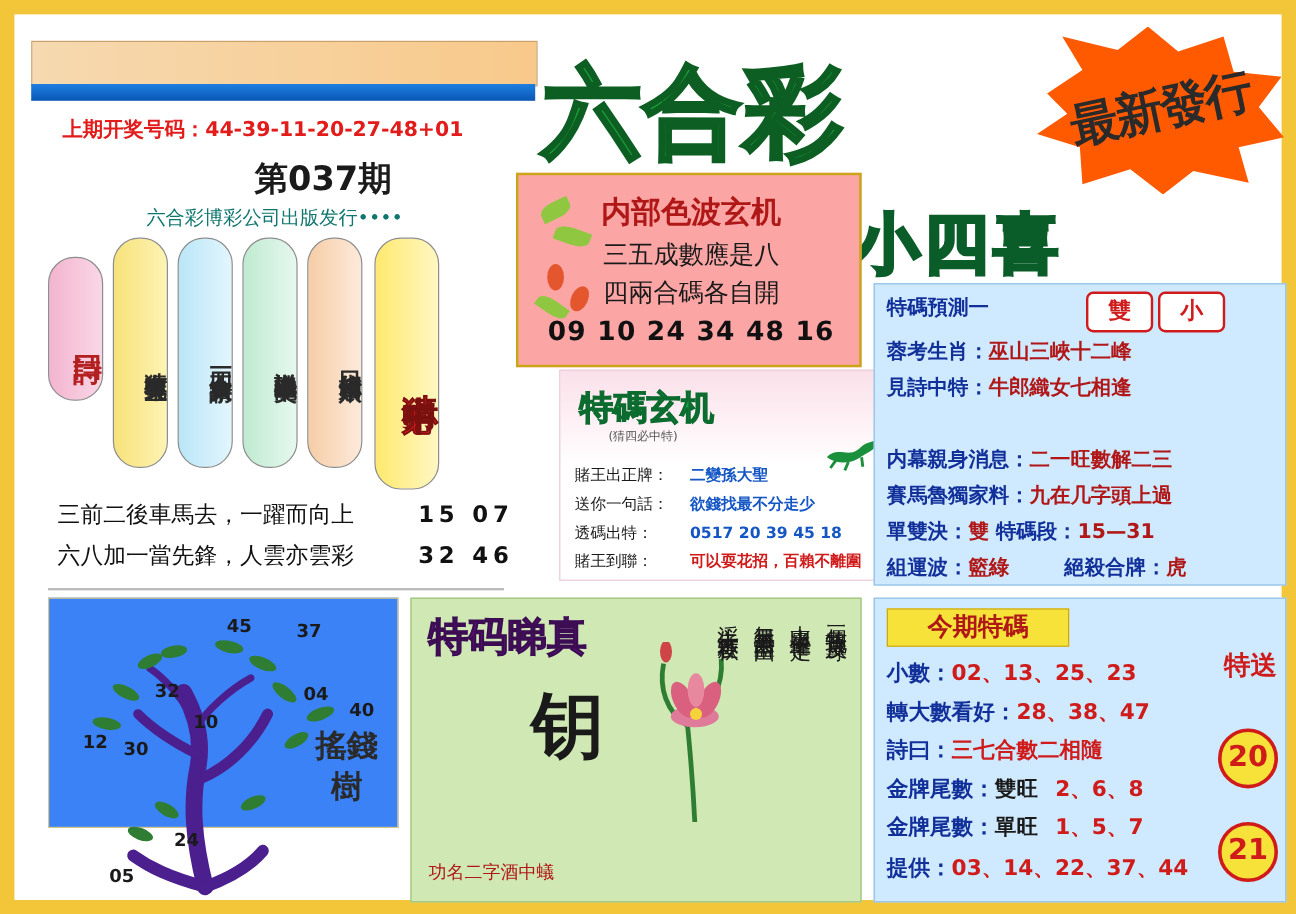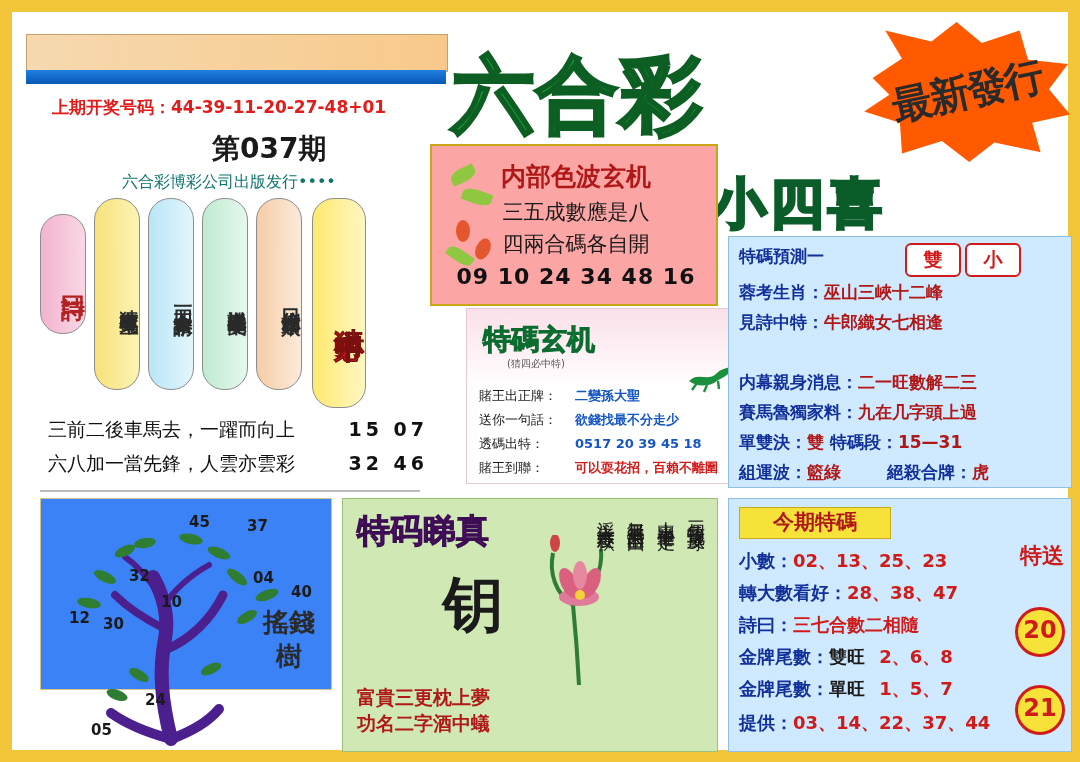--- a/index.html
+++ b/index.html
@@ -106,21 +106,21 @@
   .tnum{position:absolute;font-size:15px;font-weight:bold;color:#1a1a1a;}
   #tree-label{position:absolute;right:10px;bottom:16px;width:64px;font-size:26px;font-weight:bold;color:#2a2a2a;
      text-align:center;line-height:34px;}
 
   
   #greenbox{left:330px;top:486px;width:376px;height:254px;background:#cfe8b4;border:1px solid #9cc07a;}
   #gb-title{position:absolute;left:14px;top:10px;font-size:33px;font-weight:bold;color:#7a1fa2;
      -webkit-text-stroke:1px #3c0d52;}
   #gb-key{position:absolute;left:100px;top:66px;font-size:60px;font-weight:bold;color:#1a1a1a;}
   #gb-foot1{position:absolute;left:14px;bottom:40px;font-size:19px;color:#b01717;font-weight:bold;}
-  #gb-foot2{position:absolute;left:14px;bottom:14px;font-size:19px;color:#b01717;font-weight:bold;}
+  #gb-foot2{position:absolute;left:14px;bottom:14px;font-size:15px;color:#b01717;font-weight:normal;}
   #gb-poem{position:absolute;right:8px;top:8px;width:130px;height:236px;
      display:flex;flex-direction:row-reverse;justify-content:flex-start;gap:4px;}
   .gb-col{writing-mode:vertical-rl;text-orientation:upright;font-size:18px;color:#1a1a1a;line-height:1.45;letter-spacing:2px;}
 
   
   #bottomright{left:716px;top:486px;width:344px;height:254px;background:#cfe9ff;border:1px solid #8fbfe6;}
   #br-title{position:absolute;left:10px;top:8px;width:150px;height:30px;background:#f7e23a;border:1px solid #c9a91a;
      font-size:21px;font-weight:bold;color:#b01717;text-align:center;line-height:28px;}
   .br-row{position:absolute;left:10px;font-size:18px;font-weight:bold;color:#12309a;}
   .br-val{color:#d01b1b;}
@@ -281,21 +281,20 @@
         <path d="M40 150 C38 110 36 90 34 70" stroke="#2f7d32" stroke-width="4" fill="none"></path>
         <path d="M34 70 C16 58 10 38 14 18" stroke="#2f7d32" stroke-width="4" fill="none"></path>
         <path d="M34 70 C54 56 64 36 62 14" stroke="#2f7d32" stroke-width="4" fill="none"></path>
         <ellipse cx="40" cy="62" rx="20" ry="9" fill="#e07a9a"></ellipse>
         <ellipse cx="30" cy="48" rx="8" ry="16" fill="#d9607f" transform="rotate(-25 30 48)"></ellipse>
         <ellipse cx="52" cy="48" rx="8" ry="16" fill="#d9607f" transform="rotate(25 52 48)"></ellipse>
         <ellipse cx="41" cy="40" rx="7" ry="14" fill="#e7889f"></ellipse>
         <circle cx="41" cy="60" r="5" fill="#f5d23a"></circle>
         <ellipse cx="16" cy="8" rx="5" ry="9" fill="#cf4444"></ellipse>
       </svg>
-      <div id="gb-foot1">富貴三更枕上夢</div>
       <div id="gb-foot2">功名二字酒中蟻</div>
       <div id="gb-poem">
         <div class="gb-col">三個牧童玩皮球</div>
         <div class="gb-col">山裏小道任羊走</div>
         <div class="gb-col">無尋無榮盡自由</div>
         <div class="gb-col">浮生六十度春秋</div>
       </div>
     </div>
 
     <div class="abs" id="bottomright">

